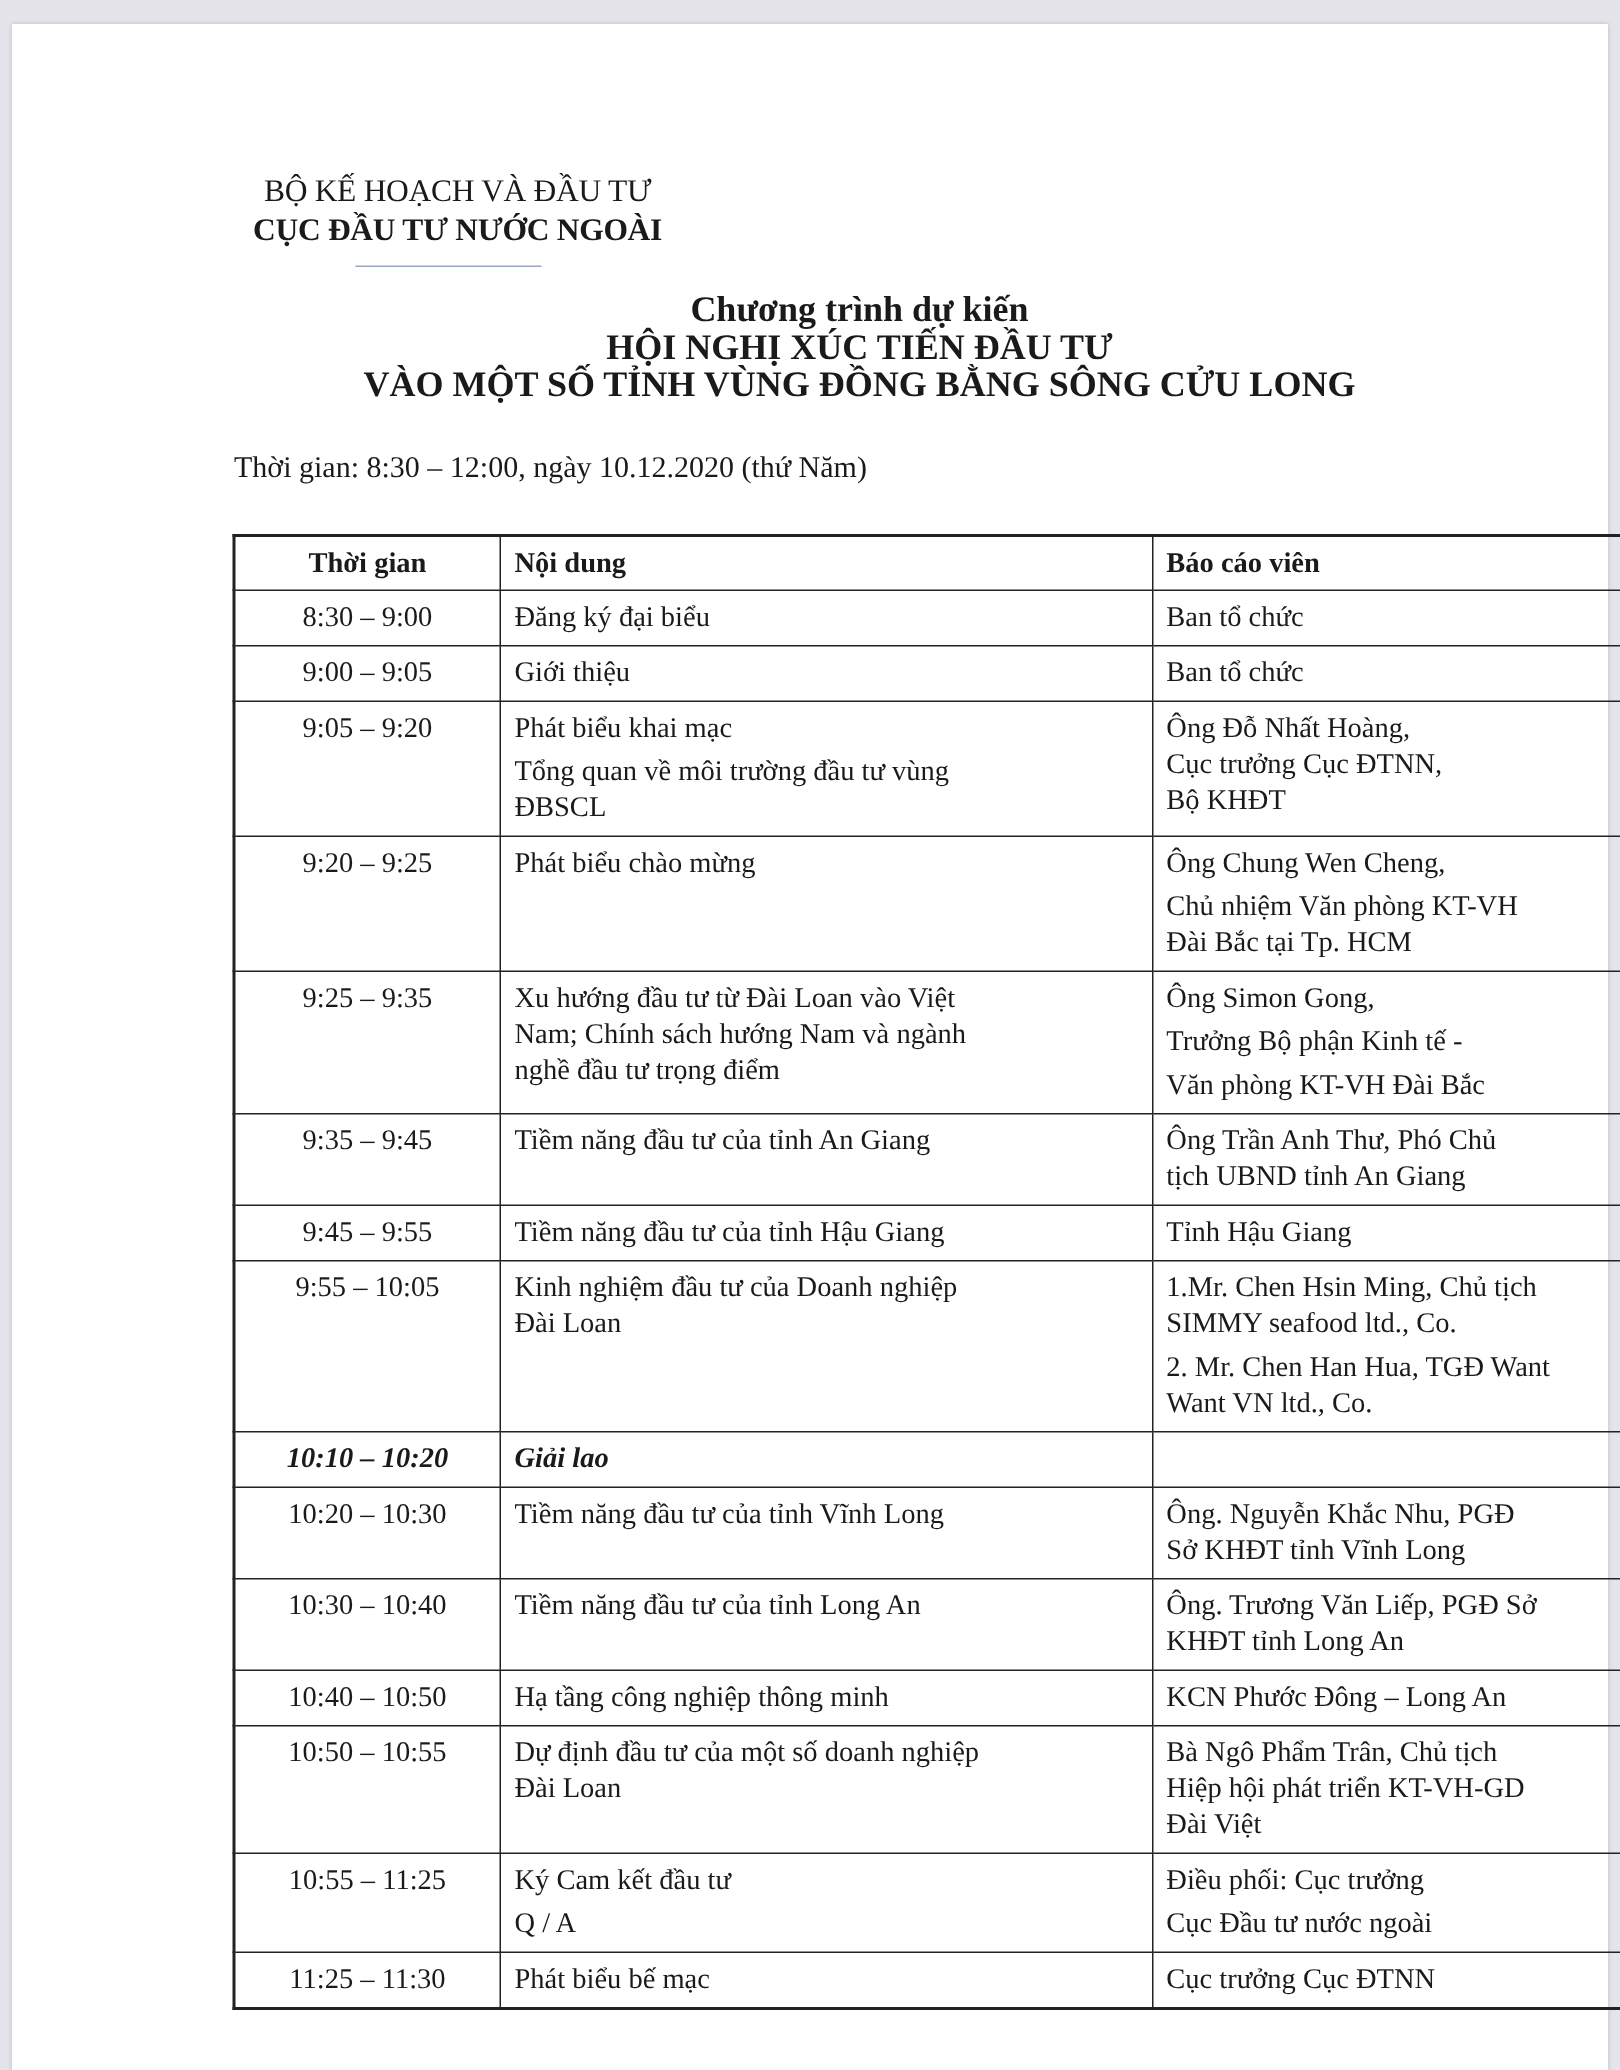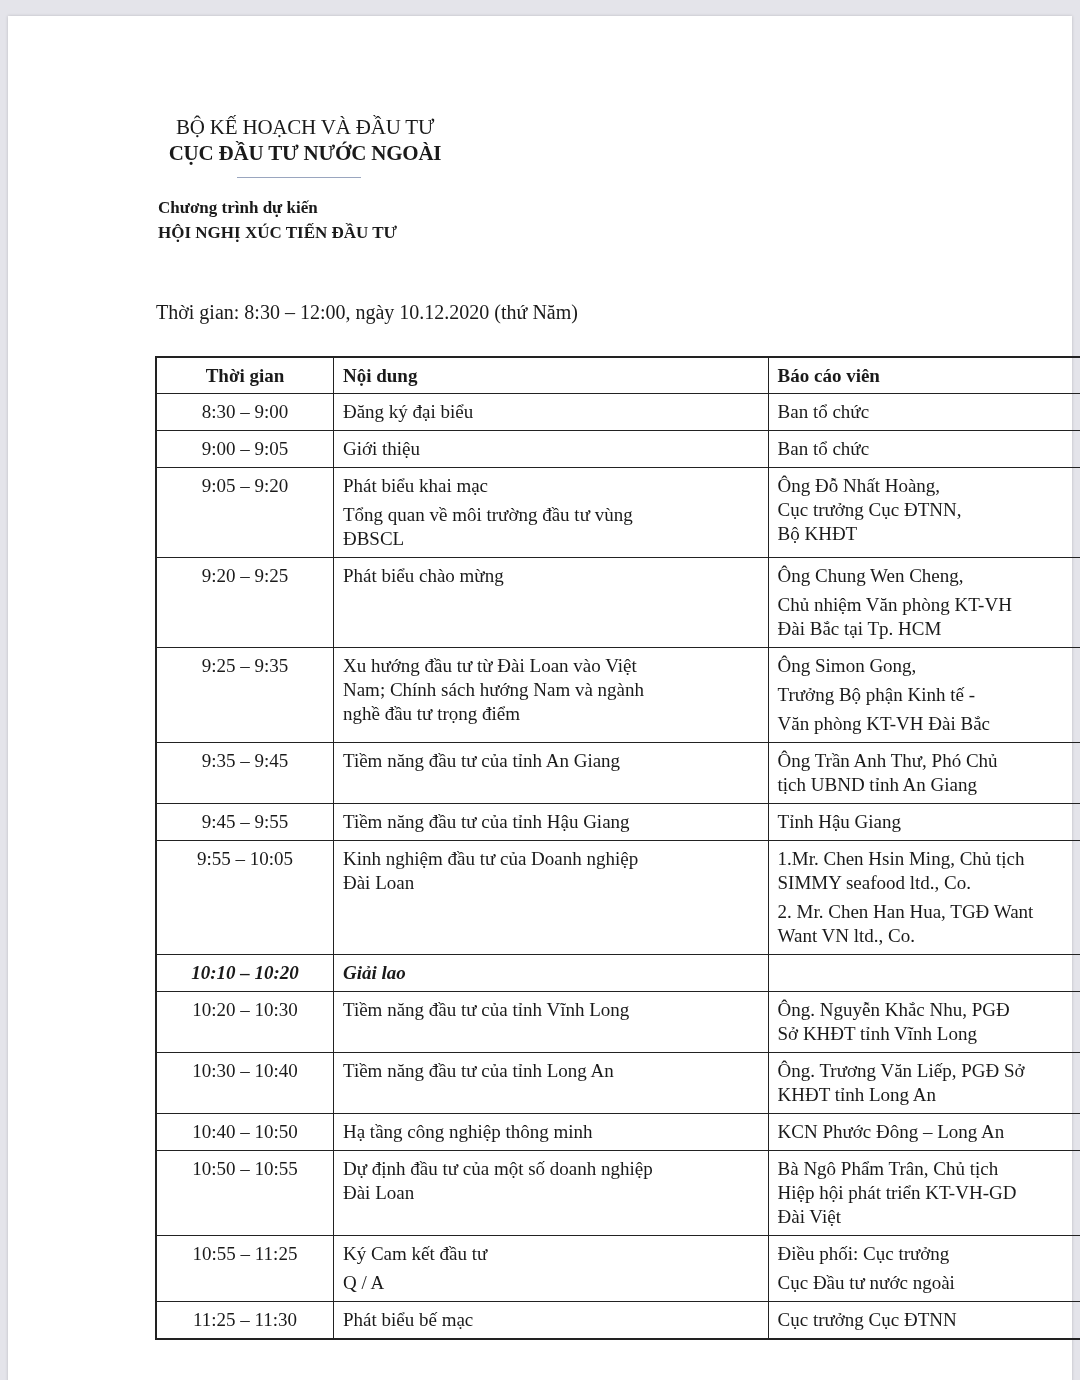--- a/index.html
+++ b/index.html
@@ -48,22 +48,23 @@
       top: 161px;
       width: 124px;
       height: 1px;
       background: #9aa6bf;
     }
     .title-block {
       position: absolute;
       left: 150px;
       top: 179px;
       width: 830px;
+      text-align: center;
       font-weight: bold;
-      font-size: 17px;
+      font-size: 24px;
       line-height: 25px;
     }
     .meta {
       position: absolute;
       left: 148px;
       top: 281px;
       font-size: 20px;
       line-height: 30px;
     }
     table.sched {
@@ -104,20 +105,21 @@
 
     <div class="org">
       <div class="ministry">BỘ KẾ HOẠCH VÀ ĐẦU TƯ</div>
       <div class="dept">CỤC ĐẦU TƯ NƯỚC NGOÀI</div>
     </div>
     <div class="org-rule"></div>
 
     <div class="title-block">
       <div>Chương trình dự kiến</div>
       <div>HỘI NGHỊ XÚC TIẾN ĐẦU TƯ</div>
+      <div>VÀO MỘT SỐ TỈNH VÙNG ĐỒNG BẰNG SÔNG CỬU LONG</div>
     </div>
 
     <div class="meta">
       <div>Thời gian: 8:30 – 12:00, ngày 10.12.2020 (thứ Năm)</div>
     </div>
 
     <table class="sched">
       <thead>
         <tr>
           <th class="c-time">Thời gian</th>

